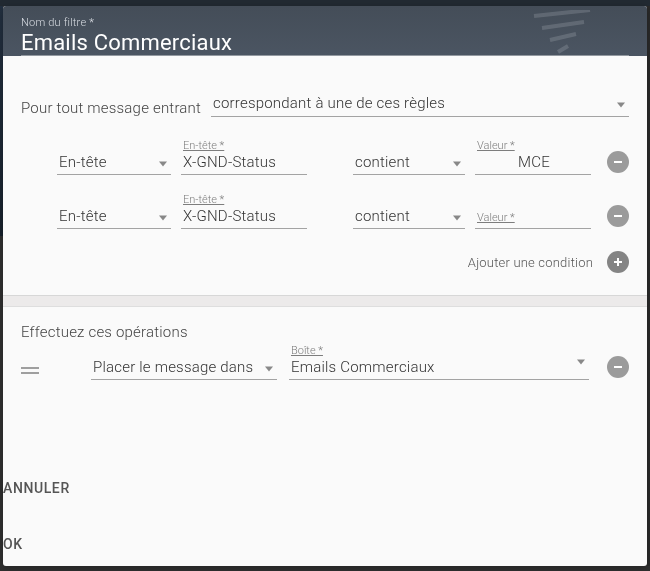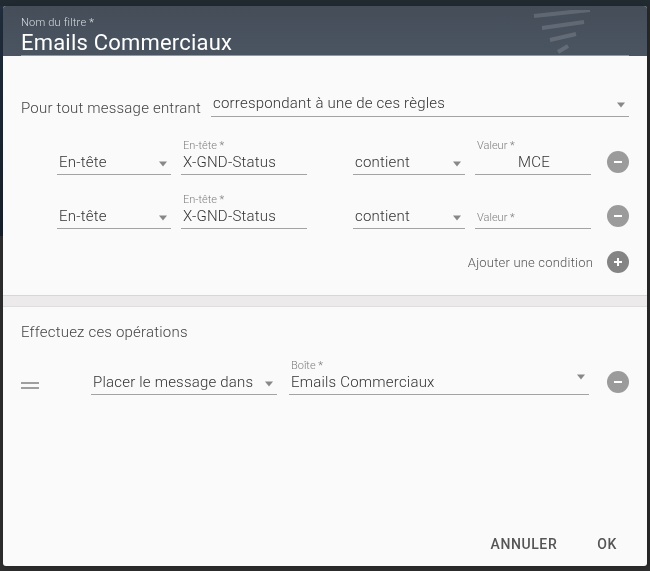--- a/index.html
+++ b/index.html
@@ -18,45 +18,45 @@
     .match-row { display:flex; align-items:flex-end; gap:10px; margin-bottom:22px; }
     .static-label { font-size:15px; color:#444; letter-spacing:0.2px; }
     .select-wrap { position:relative; flex:1; border-bottom:1px solid rgba(0,0,0,0.35); padding:0 0 4px 2px; }
     .select-value { font-size:15px; color:#333; letter-spacing:0.2px; }
     .select-arrow { position:absolute; right:4px; top:50%; transform:translateY(-50%); width:0; height:0; border-left:4px solid transparent; border-right:4px solid transparent; border-top:5px solid #888; }
 
     .cond-list { display:flex; flex-direction:column; gap:18px; }
     .cond-row { display:flex; align-items:flex-end; gap:10px; }
     .field { position:relative; border-bottom:1px solid rgba(0,0,0,0.35); padding: 14px 0 3px 2px; }
     .field.noinput { padding-top:0;margin-left:36px; }
-    .field-label { position:absolute; top:0; left:2px; font-size:11px; color:#7d7d7d; }
+    .field-label { position:absolute; top:0; left:2px; font-size:11px; color:#7d7d7d;text-decoration:underline; }
     .field-value { font-size:15px; color:#333; letter-spacing:0.2px; }
     .f-type { width:114px; position:relative; }
     .f-header { width:126px; }
     .f-op { width:112px; position:relative; }
     .f-val { flex:1;text-align:center; }
 
     .rm-btn { width:22px; height:22px; border-radius:50%; background:#9b9b9b; display:flex; align-items:center; justify-content:center; cursor:pointer; margin-left:6px; margin-bottom:2px; flex:0 0 22px; }
     .rm-btn svg { display:block; }
 
     .add-row { display:flex; justify-content:flex-end; align-items:center; margin-top:22px; margin-right:0; gap:14px; }
     .add-label { font-size:13px; color:#555; letter-spacing:0.2px; }
     .add-btn { width:22px; height:22px; border-radius:50%; background:#848484; display:flex; align-items:center; justify-content:center; cursor:pointer; flex:0 0 22px; }
 
     .divider { margin: 22px -18px 0 -18px; height:12px; background:#eceaea; border-top:1px solid #d7d7d7; border-bottom:1px solid #dedede; }
 
     .ops-section { padding-top:16px; }
-    .ops-title { font-size:15px; color:#444; letter-spacing:0.2px; margin-bottom:18px; }
+    .ops-title { font-size:15px; color:#444; letter-spacing:0.2px; margin-bottom:3px; }
     .op-row { display:flex; align-items:flex-end; gap:12px; }
     .drag-handle { width:22px; display:flex; flex-direction:column; gap:3px; margin-bottom:6px; cursor:grab; }
     .drag-handle .bar { height:2px; background:#9f9f9f; width:18px; }
     .f-action { width:186px; position:relative; }
     .f-mailbox { flex:1; position:relative; }
 
-    .footer { position:absolute; bottom:0; left:0; right:0; display:flex; justify-content:flex-end; gap:40px; padding:14px 30px 14px 0; }
+    .footer { position:absolute; bottom:0; left:0; right:0; display:flex; justify-content:flex-end; gap:40px; padding:14px 30px 14px 0;flex-direction:column; }
     .footer-btn { font-size:14px; font-weight:500; letter-spacing:0.6px; color:#555; cursor:pointer; }
     .underlay-side-left  { position:absolute; left:0; top:6px; width:3px; height:230px; background:linear-gradient(to bottom,#233040,#18222d); }
     .underlay-side-right { position:absolute; right:0; top:6px; width:3px; height:560px; background:#2a2a2a; }
   </style>
 </head>
 <body>
 
 <div class="underlay-bar"></div>
 <div class="underlay-side-left"></div>
 <div class="underlay-side-right"></div>

